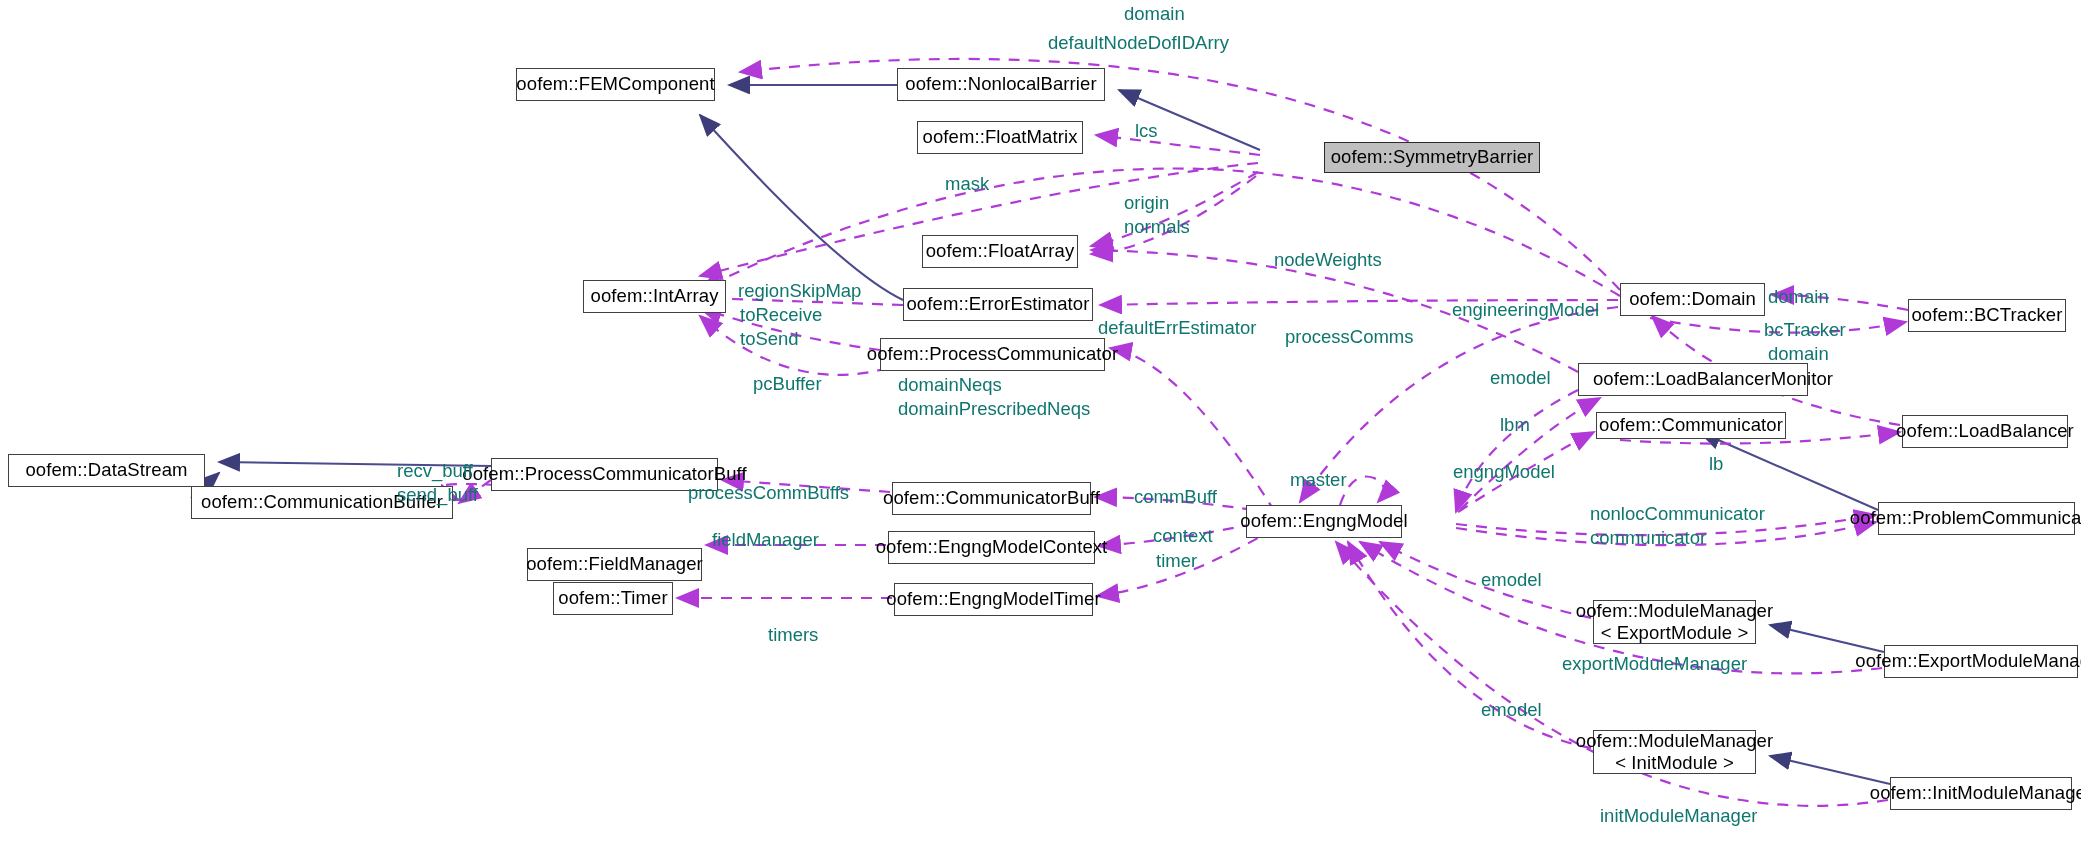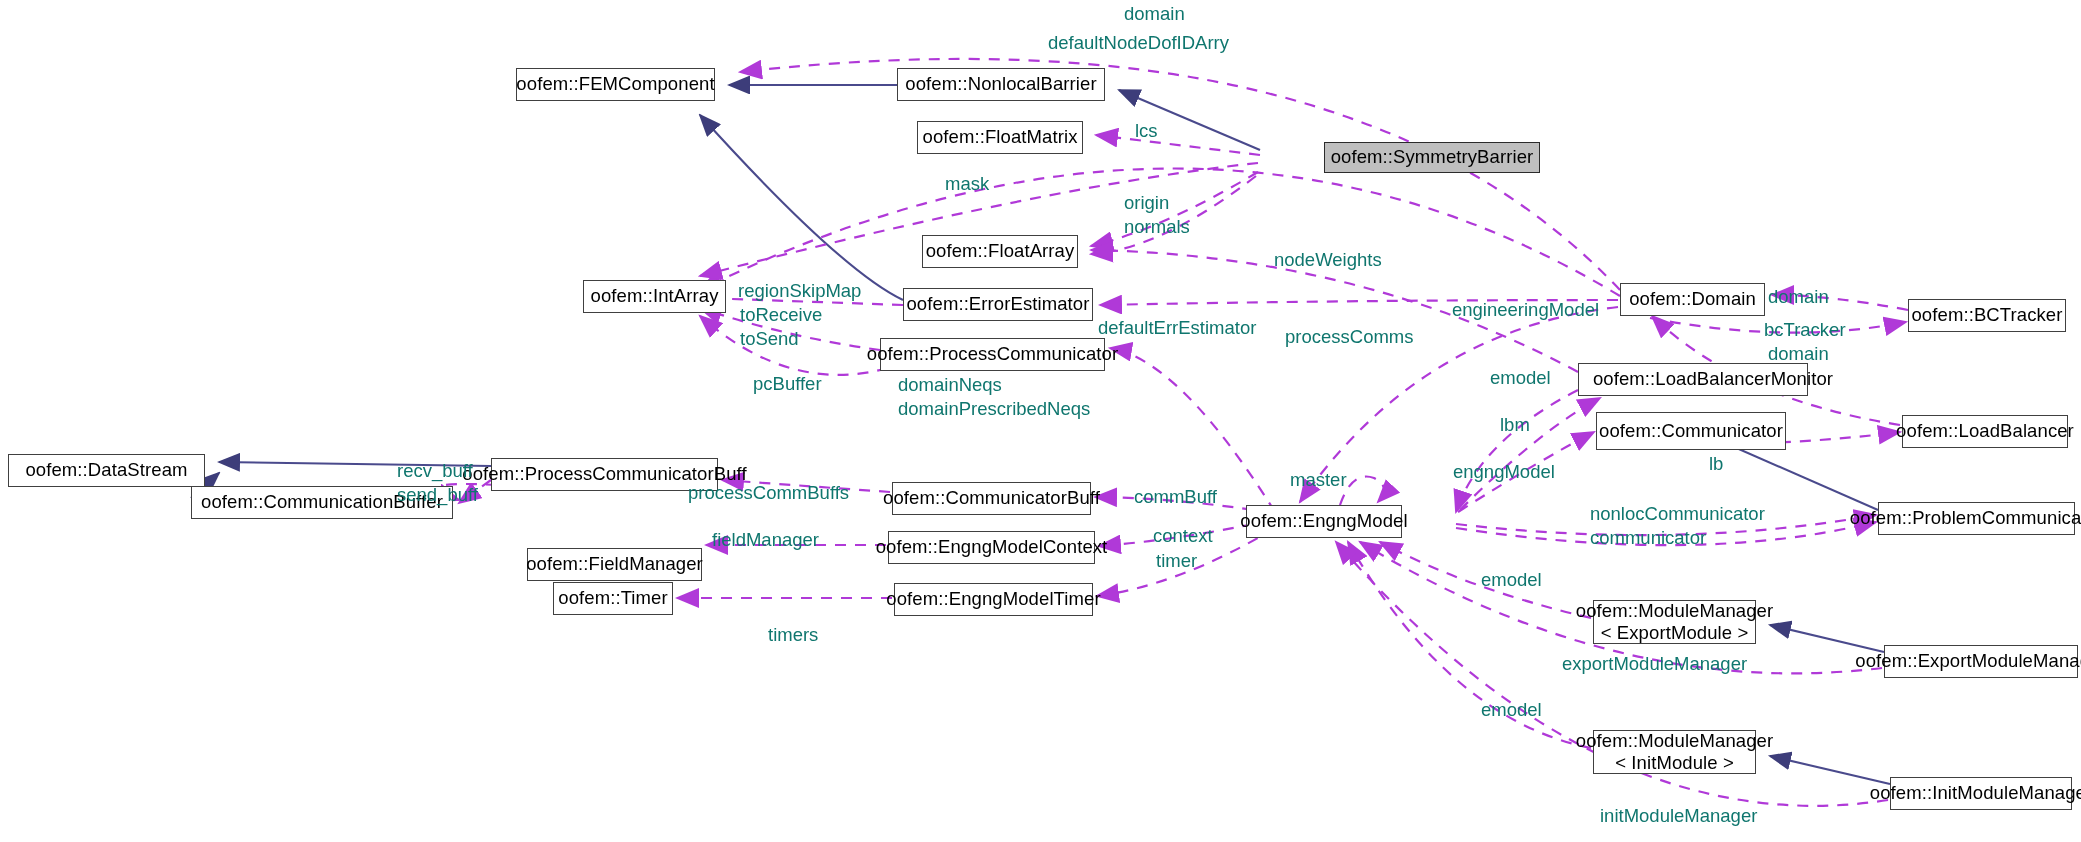--- a/index.html
+++ b/index.html
@@ -157,21 +157,21 @@
       <div class="node" style="left: 922px; top: 235px; width: 156px; height: 33px;">oofem::FloatArray</div>
       <div class="node" style="left: 903px; top: 288px; width: 190px; height: 33px;">oofem::ErrorEstimator</div>
       <div class="node" style="left: 880px; top: 338px; width: 225px; height: 33px;">oofem::ProcessCommunicator</div>
       <div class="node" style="left: 892px; top: 482px; width: 199px; height: 33px;">oofem::CommunicatorBuff</div>
       <div class="node" style="left: 888px; top: 531px; width: 207px; height: 33px;">oofem::EngngModelContext</div>
       <div class="node" style="left: 894px; top: 583px; width: 199px; height: 33px;">oofem::EngngModelTimer</div>
       <div class="node highlight" style="left: 1324px; top: 142px; width: 216px; height: 31px;">oofem::SymmetryBarrier</div>
       <div class="node" style="left: 1246px; top: 505px; width: 156px; height: 33px;">oofem::EngngModel</div>
       <div class="node" style="left: 1620px; top: 283px; width: 145px; height: 33px;">oofem::Domain</div>
       <div class="node" style="left: 1578px; top: 363px; width: 230px; height: 33px; padding-left: 40px;">oofem::LoadBalancerMonitor</div>
-      <div class="node" style="left: 1596px; top: 412px; width: 190px; height: 38px;">oofem::Communicator</div>
+      <div class="node" style="left: 1596px; top: 412px; width: 190px; height: 27px;">oofem::Communicator</div>
       <div class="node" style="left: 1908px; top: 299px; width: 158px; height: 33px; text-align: right;">oofem::BCTracker</div>
       <div class="node" style="left: 1902px; top: 415px; width: 166px; height: 33px;">oofem::LoadBalancer</div>
       <div class="node" style="left: 1878px; top: 502px; width: 197px; height: 33px;">oofem::ProblemCommunicator</div>
       <div class="node two-line" style="left: 1593px; top: 600px; width: 163px; height: 44px;">oofem::ModuleManager
 &lt; ExportModule &gt;</div>
       <div class="node" style="left: 1884px; top: 645px; width: 194px; height: 33px;">oofem::ExportModuleManager</div>
       <div class="node two-line" style="left: 1593px; top: 730px; width: 163px; height: 44px;">oofem::ModuleManager
 &lt; InitModule &gt;</div>
       <div class="node" style="left: 1890px; top: 777px; width: 182px; height: 33px;">oofem::InitModuleManager</div>
     </div>

